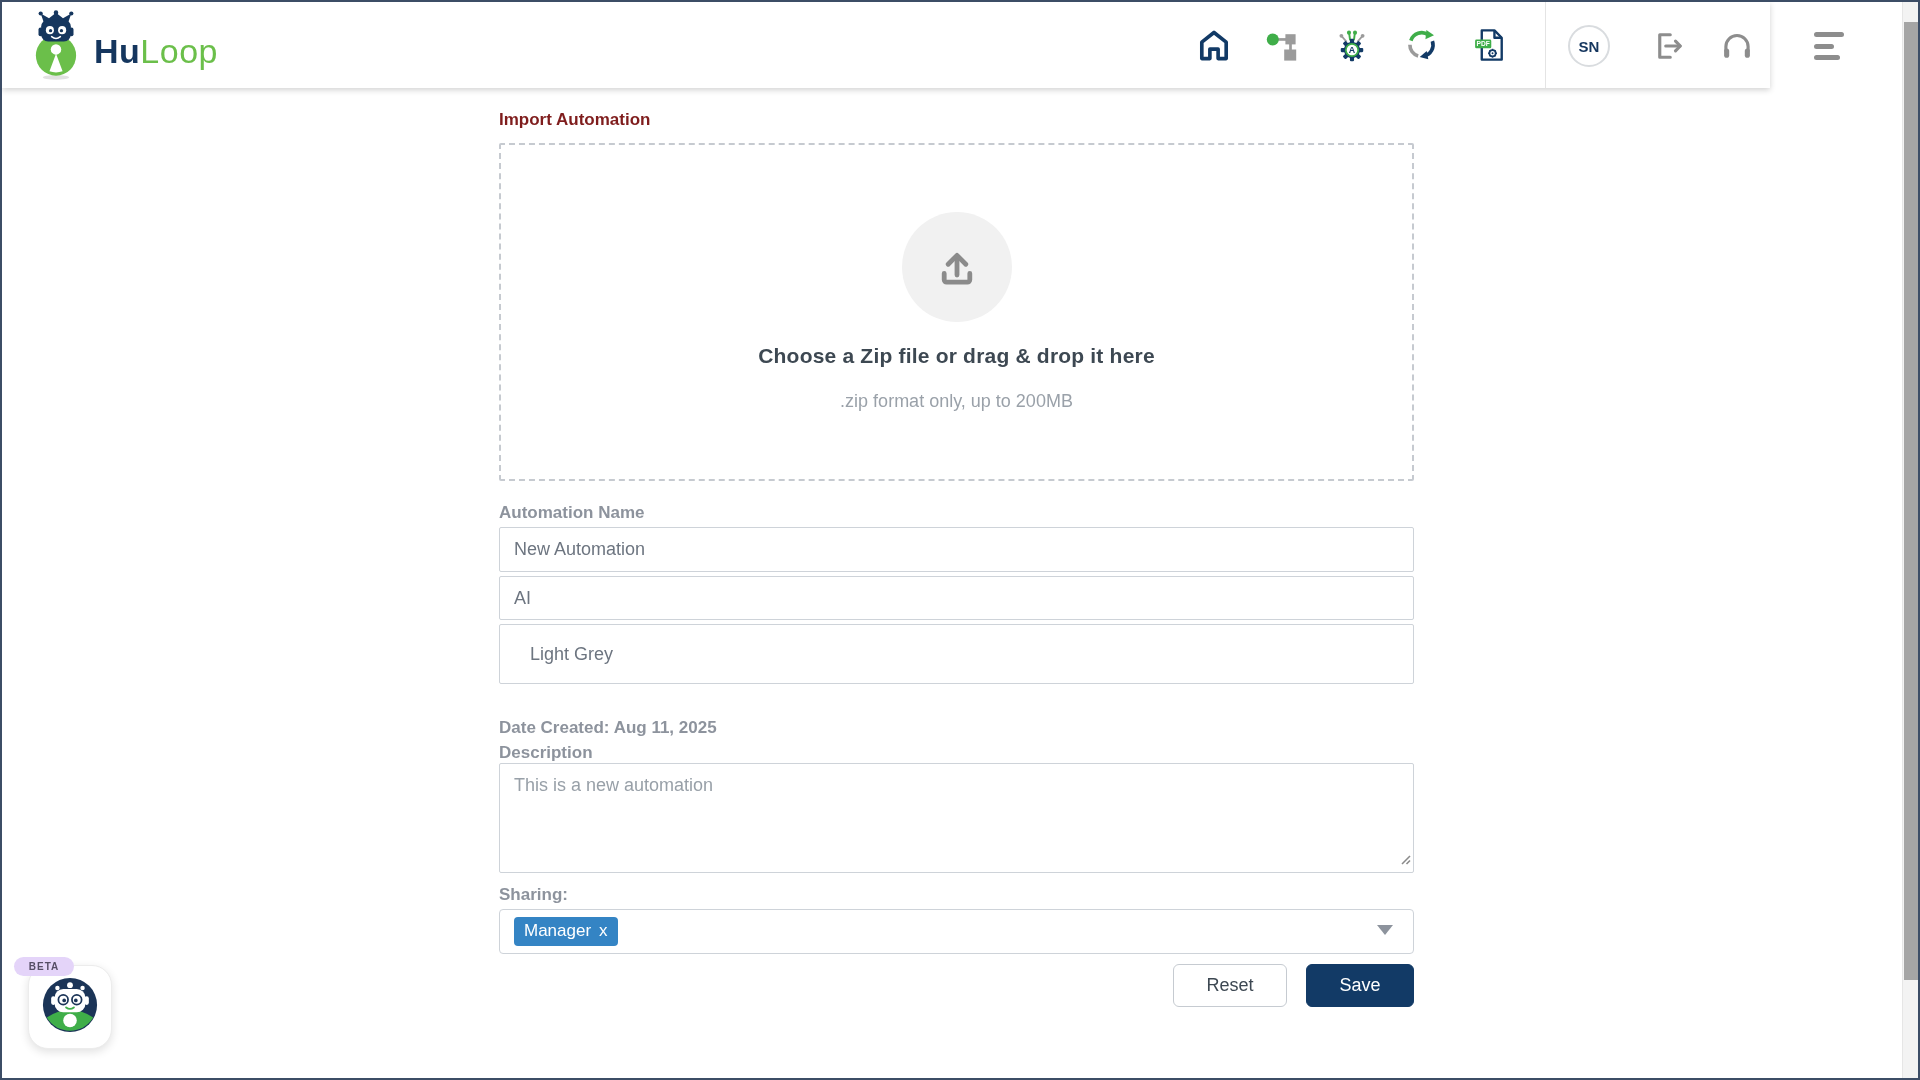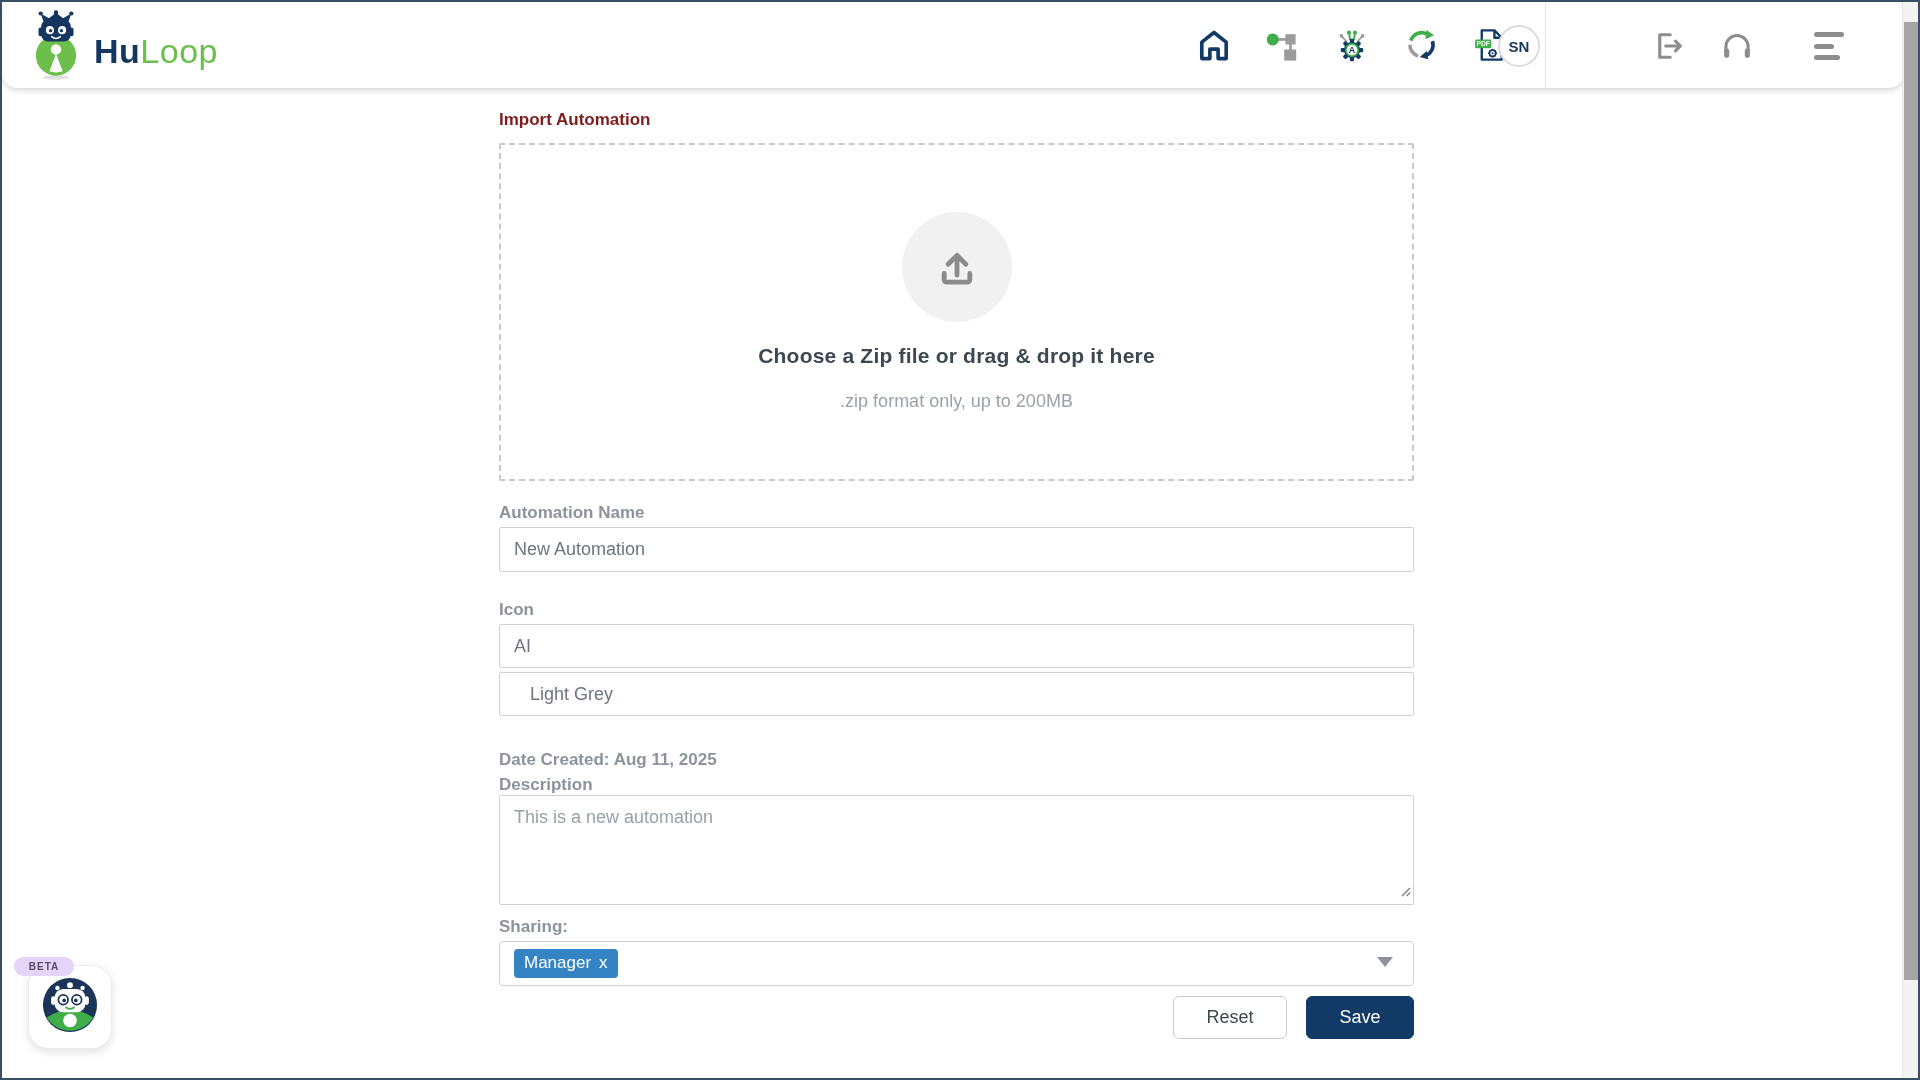--- a/index.html
+++ b/index.html
@@ -6,37 +6,36 @@
   html, body { width: 1920px; height: 1080px; }
   body { font-family: "Liberation Sans", sans-serif; background: #fff; }
 
   .window {
     position: relative; width: 1920px; height: 1080px;
     border: 2px solid #3c4d66; background: #fff; overflow: hidden;
   }
 
   
   .topbar {
-    position: absolute; top: 0; left: 0; width: 1902px; height: 86px;
+    position: absolute; top: 0; left: 0; width: 1768px; height: 86px;
     background: #fff; box-shadow: 0 2px 6px rgba(0,0,0,.18);
     z-index: 10;
-    border-radius: 15px;
   }
   .brand { position: absolute; left: 26px; top: 6px; display: flex; align-items: flex-end; }
   .brand-text { font-size: 34px; line-height: 70px; letter-spacing: .5px; }
   .brand-text .b1 { color: #15365e; font-weight: 700; }
   .brand-text .b2 { color: #6bbf4a; font-weight: 400; }
 
   .nav-cluster { position: absolute; left: 1192px; top: 23px; display: flex; gap: 29px; }
   .nav-icon { width: 40px; height: 40px; display: flex; align-items: center; justify-content: center; cursor: pointer; }
 
   .header-divider { position: absolute; left: 1543px; top: 0; width: 1px; height: 86px; background: #e4e4e4; }
 
   .avatar {
-    position: absolute; left: 1496px; top: 23px; width: 42px; height: 42px;
+    position: absolute; left: 1566px; top: 23px; width: 42px; height: 42px;
     border-radius: 50%; border: 2px solid #d9dcdf; background: #fff;
     display: flex; align-items: center; justify-content: center;
     font-weight: 700; font-size: 15px; color: #15365e; cursor: pointer;
   }
   .acct-icon { position: absolute; top: 24px; width: 40px; height: 40px; display: flex; align-items: center; justify-content: center; cursor: pointer; }
   .acct-logout { left: 1646px; }
   .acct-headset { left: 1715px; }
   .menu-btn { position: absolute; left: 1812px; top: 30px; width: 34px; height: 28px; display: flex; flex-direction: column; justify-content: space-between; cursor: pointer; }
   .menu-btn .bar { height: 5px; border-radius: 3px; background: #8d8d8d; }
   .menu-btn .bar.b1 { width: 30px; } .menu-btn .bar.b2 { width: 20px; } .menu-btn .bar.b3 { width: 26px; }
@@ -64,21 +63,21 @@
   .lbl-date { margin-top: 34px; }
   .lbl-desc { margin-top: 5px; }
   .lbl-sharing { margin-top: 12px; }
 
   .text-input {
     margin-top: 4px; width: 915px; height: 45px; border: 1px solid #ced3d9; border-radius: 2px;
     font-family: "Liberation Sans", sans-serif; font-size: 18px; color: #6d7580;
     padding: 0 14px; background: #fff; outline: none; display: block;
   }
   .input-icon { height: 44px; }
-  .input-iconcolor { height: 44px; padding-left: 30px; }
+  .input-iconcolor { height: 60px; padding-left: 30px; }
 
   .textarea-wrap { position: relative; margin-top: 0; }
   .desc-textarea {
     width: 915px; height: 110px; border: 1px solid #ced3d9; border-radius: 2px;
     font-family: "Liberation Sans", sans-serif; font-size: 18px; color: #98a0a8;
     padding: 11px 14px; resize: none; outline: none; display: block;
   }
   .resize-handle { position: absolute; right: 3px; bottom: 4px; }
 
   .sharing-select {
@@ -259,21 +258,20 @@
           <path d="M5.6 15.2 V18.4 A1.2 1.2 0 0 0 6.8 19.6 H17.2 A1.2 1.2 0 0 0 18.4 18.4 V15.2"></path>
         </svg>
       </div>
       <div class="dz-title">Choose a Zip file or drag &amp; drop it here</div>
       <div class="dz-sub">.zip format only, up to 200MB</div>
     </div>
 
     <div class="field-label lbl-name">Automation Name</div>
     <input class="text-input" type="text" value="New Automation" style="">
 
-    <div class="field-label lbl-icon">Icon</div>
     <input class="text-input input-icon" type="text" value="AI" style="">
 
     <input class="text-input input-iconcolor" type="text" value="Light Grey" style="">
 
     <div class="field-label lbl-date">Date Created: Aug 11, 2025</div>
 
     <div class="field-label lbl-desc">Description</div>
     <div class="textarea-wrap">
       <textarea class="desc-textarea" style="">This is a new automation</textarea>
       <span class="resize-handle">

